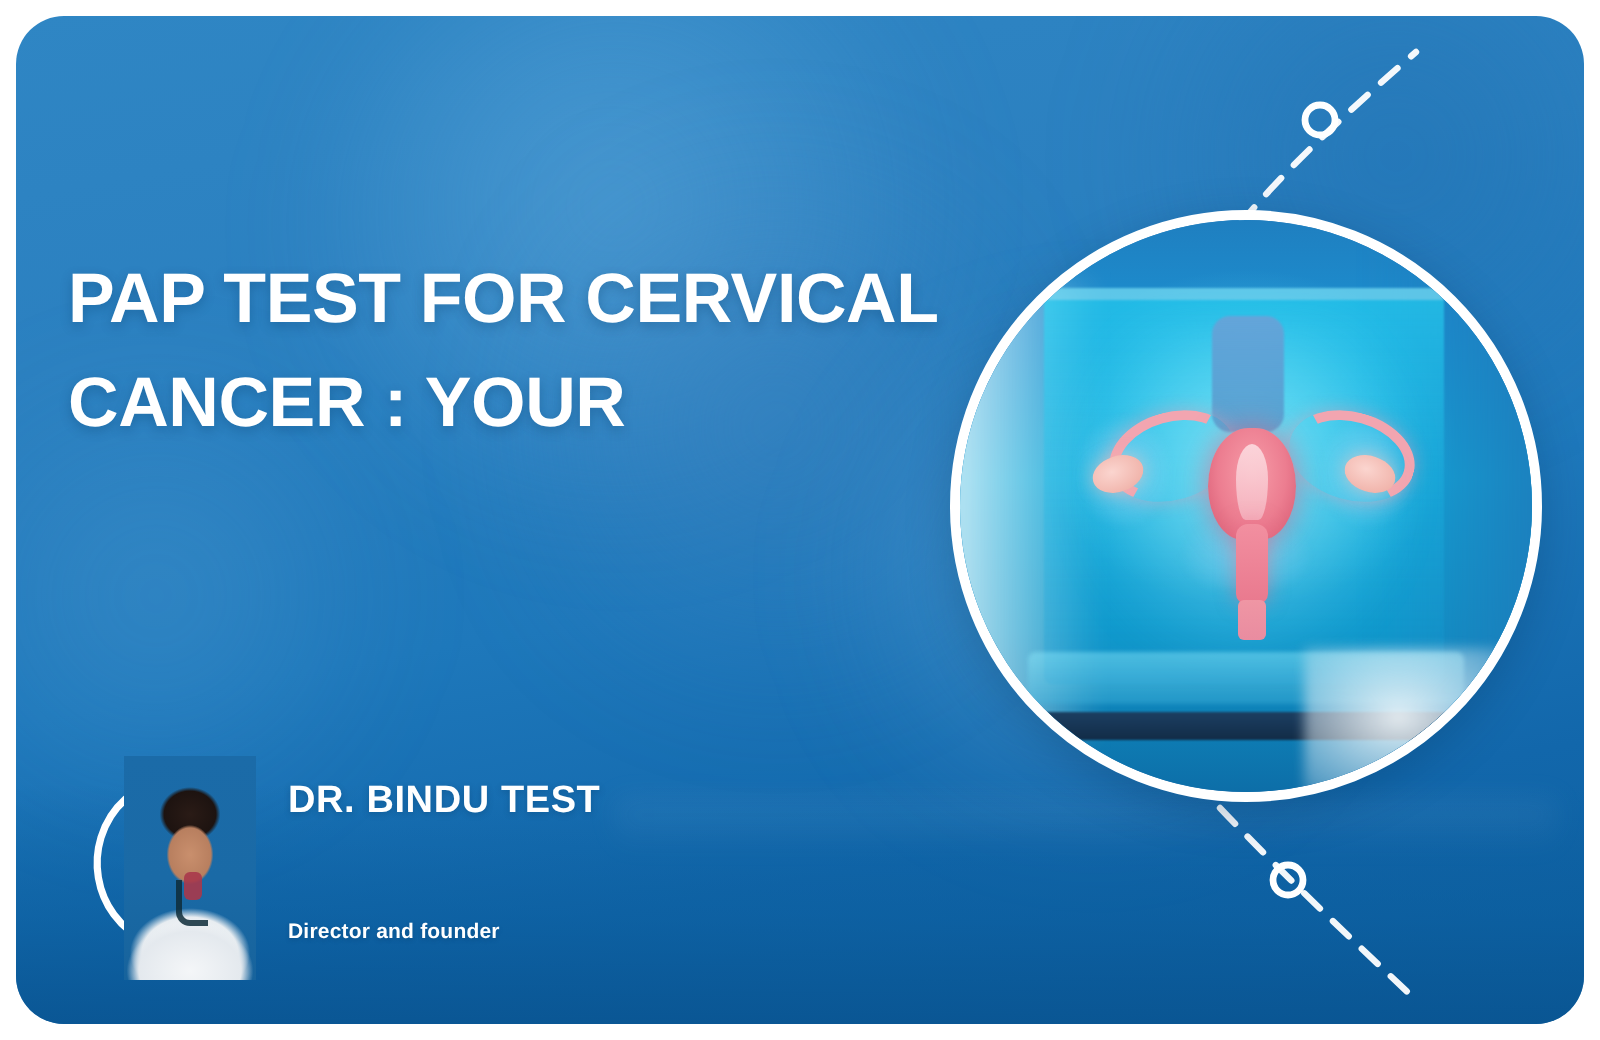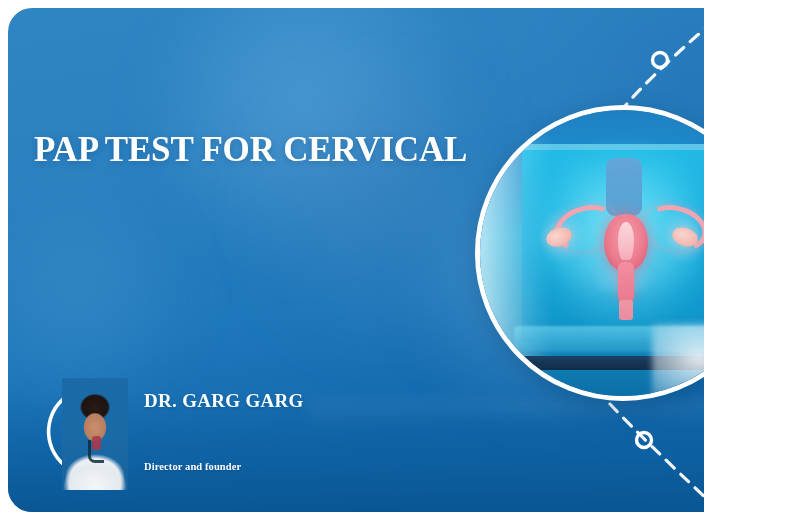--- a/index.html
+++ b/index.html
@@ -6,25 +6,24 @@
   html, body {
     margin: 0;
     padding: 0;
     background: #ffffff;
   }
   body {
     font-family: "Liberation Sans", sans-serif;
   }
   .canvas {
     position: relative;
-    width: 704px;
+    width: 800px;
     height: 520px;
     background: #ffffff;
     overflow: hidden;
-    font-family: Liberation Serif, serif;
   }
 
   
   .banner {
     position: absolute;
     left: 8px;
     top: 8px;
     width: 784px;
     height: 504px;
     border-radius: 24px;
@@ -327,20 +326,21 @@
 
     <svg class="deco-svg" viewBox="0 0 784 504">
       <path d="M 612 104 Q 640 70 700 18" fill="none" stroke="#ffffff" stroke-width="3.2" stroke-dasharray="11 9" stroke-linecap="round" opacity="0.95"></path>
       <circle cx="652" cy="52" r="7.5" fill="none" stroke="#ffffff" stroke-width="3.4"></circle>
       <path d="M 602 396 Q 636 432 700 492" fill="none" stroke="#ffffff" stroke-width="3.2" stroke-dasharray="11 9" stroke-linecap="round" opacity="0.95"></path>
       <circle cx="636" cy="432" r="7.5" fill="none" stroke="#ffffff" stroke-width="3.4"></circle>
     </svg>
 
     <div class="headline">
       <span class="ln">PAP TEST FOR CERVICAL</span>
+      <span class="ln">CANCER : YOUR</span>
     </div>
 
     <div class="hero-circle">
       <div class="hero-img">
         <div class="hero-left-wash"></div>
         <div class="hero-right-wash"></div>
         <div class="hero-box"></div>
         <div class="hero-glow"></div>
         <div class="hero-pelvis"></div>
         <div class="hero-spine"></div>
@@ -364,19 +364,19 @@
           <path d="M 58 6 A 40 42 0 1 0 70 78" fill="none" stroke="#ffffff" stroke-width="3.6" stroke-linecap="round"></path>
           <circle cx="58" cy="6" r="4.2" fill="#ffffff"></circle>
         </svg>
         <div class="avatar">
           <div class="avatar-photo"></div>
           <div class="avatar-scarf"></div>
           <div class="avatar-steth"></div>
         </div>
       </div>
       <div class="doc-text">
-        <div class="doc-name">DR. GARG GARG</div>
+        <div class="doc-name">DR. BINDU TEST</div>
         <div class="doc-line">Director and founder</div>
       </div>
     </div>
 
   </div>
 </div>
 
 </body></html>

